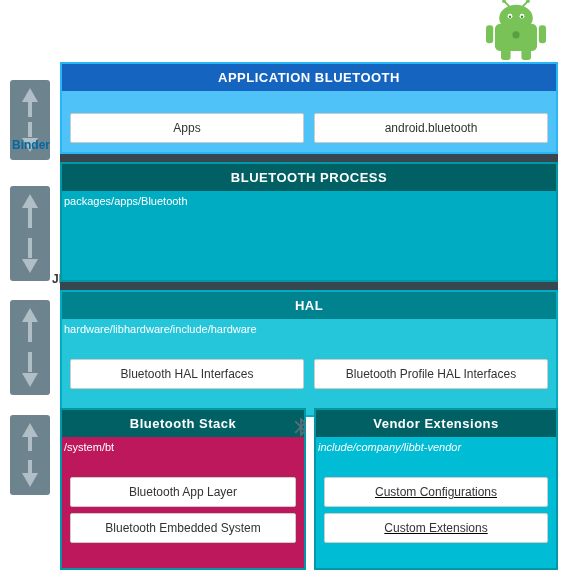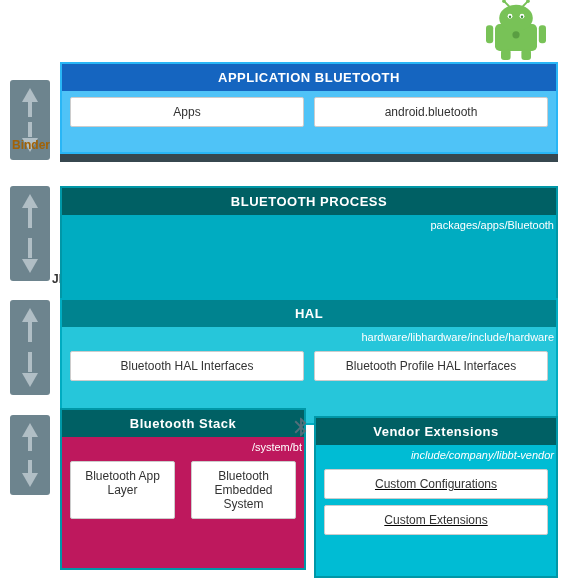--- a/index.html
+++ b/index.html
@@ -27,21 +27,21 @@
       width: 60px;
       height: 60px;
     }
 
     
     .binder-label {
       position: absolute;
       left: 12px;
       top: 138px;
       font-size: 12px;
-      color: #a16207;
+      color: #0369a1;
       font-weight: bold;
     }
 
     
     .jni-label {
       position: absolute;
       left: 52px;
       top: 272px;
       font-size: 12px;
       color: #333;
@@ -63,26 +63,25 @@
       background: #4fc3f7;
       border-color: #29b6f6;
     }
 
     
     .section-bt-process {
       top: 162px;
       height: 120px;
       background: #00acc1;
       border-color: #0097a7;
-      margin-top: 24px;
     }
 
     
     .section-hal {
-      top: 298px;
+      top: 290px;
       height: 127px;
       background: #26c6da;
       border-color: #00acc1;
     }
 
     .section-bottom-left {
       position: absolute;
       left: 60px;
       top: 408px;
       width: 246px;
@@ -92,21 +91,20 @@
     }
 
     .section-bottom-right {
       position: absolute;
       left: 314px;
       top: 408px;
       right: 8px;
       height: 162px;
       background: #00bcd4;
       border: 2px solid #0097a7;
-      margin-top: 8px;
     }
 
     
     .section-header {
       background: #0288d1;
       color: #fff;
       text-align: center;
       font-size: 13px;
       font-weight: bold;
       letter-spacing: 0.5px;
@@ -128,32 +126,32 @@
     .section-bottom-left .section-header {
       background: #006064;
     }
 
     .section-bottom-right .section-header {
       background: #006064;
     }
 
     
     .sub-path {
-      text-align: right;
+      text-align: left;
       font-size: 11px;
       color: #fff;
       padding: 4px 2px 2px;
     }
 
     
     .boxes-row {
       display: flex;
       justify-content: center;
       gap: 10px;
-      padding: 6px 8px;
+      padding: 22px 8px;
     }
 
     .white-box {
       background: #fff;
       border: 1px solid #ccc;
       border-radius: 2px;
       padding: 7px 10px;
       font-size: 12px;
       color: #333;
       text-align: center;
@@ -293,21 +291,21 @@
     <div class="sub-path">hardware/libhardware/include/hardware</div>
     <div class="boxes-row">
       <div class="white-box">Bluetooth HAL Interfaces</div>
       <div class="white-box">Bluetooth Profile HAL Interfaces</div>
     </div>
   </div>
 
   <div class="section-bottom-left">
     <div class="section-header">Bluetooth Stack</div>
     <div class="sub-path">/system/bt</div>
-    <div class="boxes-row" style="flex-direction: row; gap:16px;">
+    <div class="boxes-row" style="flex-direction: column; gap:6px;">
       <div class="white-box">Bluetooth App Layer</div>
       <div class="white-box">Bluetooth Embedded System</div>
     </div>
   </div>
 
   <div class="section-bottom-right">
     <div class="section-header">Vendor Extensions</div>
     <div class="sub-path" style="font-style: italic;">include/company/libbt-vendor</div>
     <div class="boxes-row" style="flex-direction: column; gap:6px;text-decoration:underline;">
       <div class="white-box">Custom Configurations</div>

